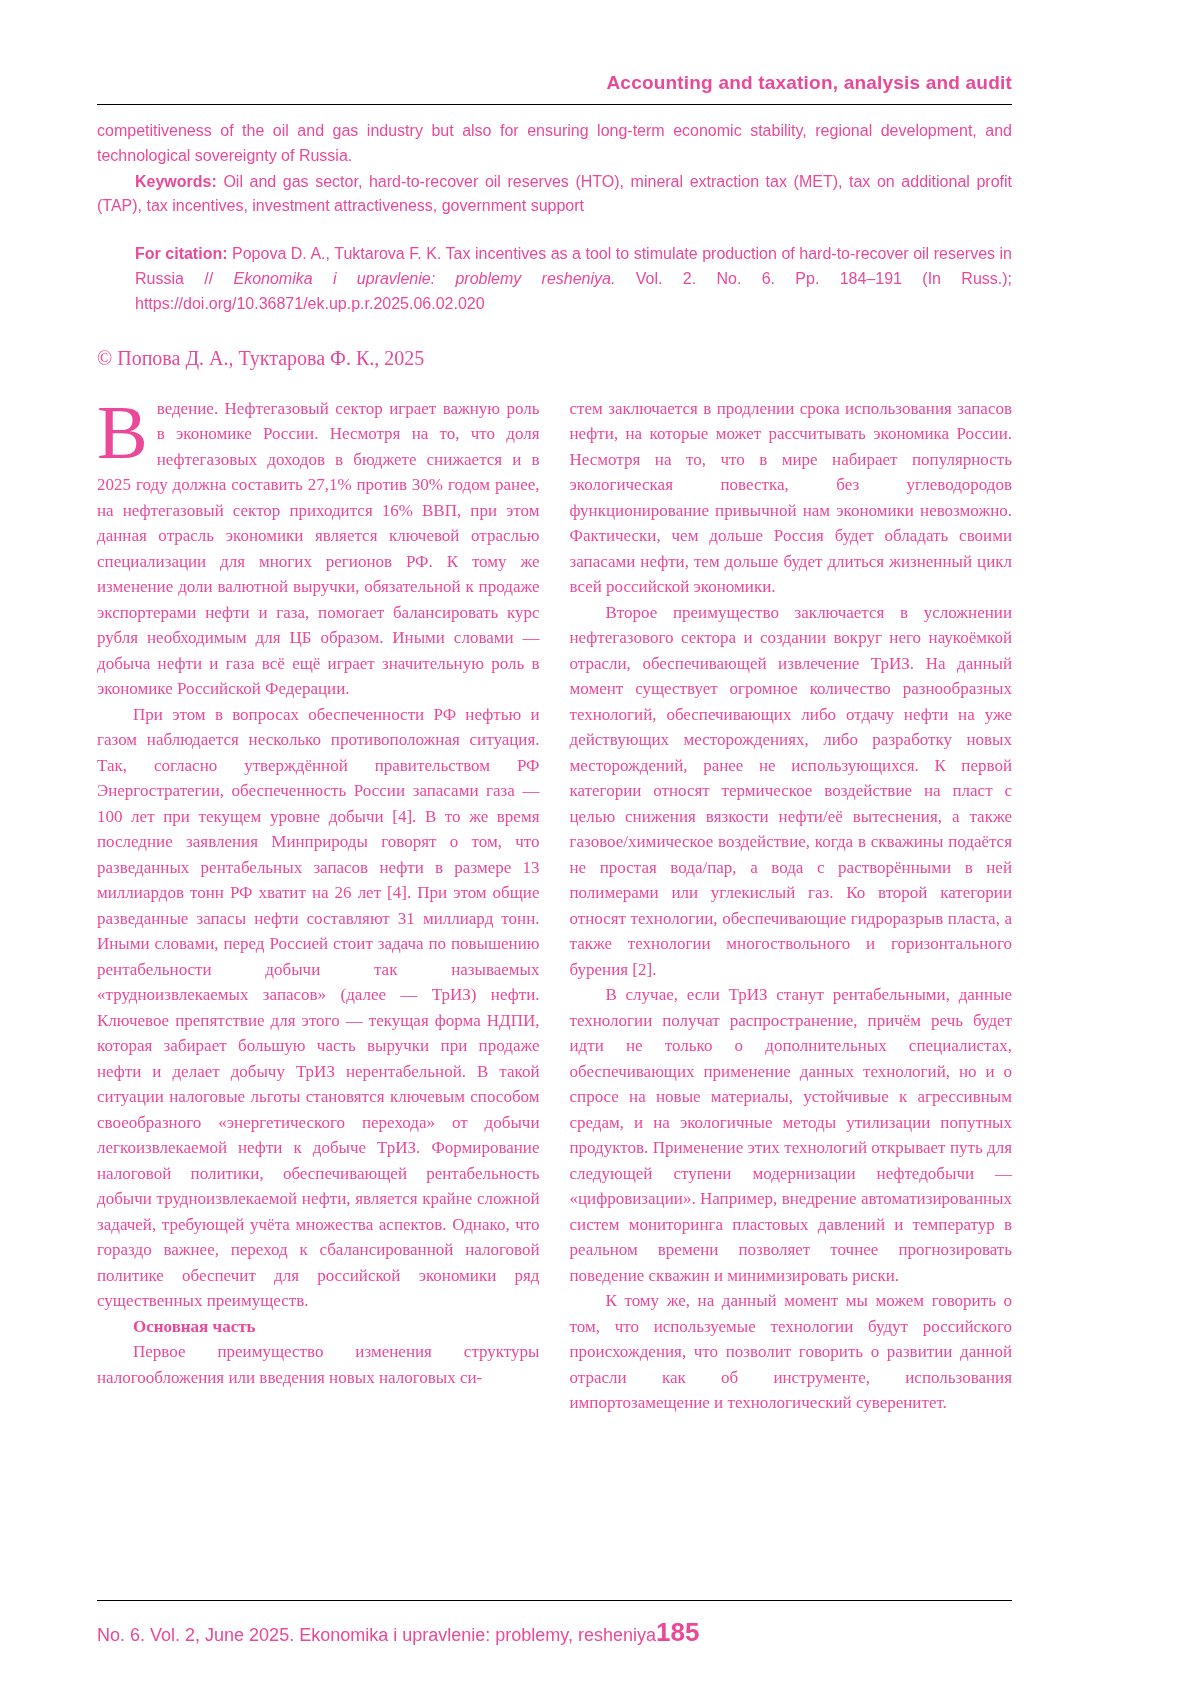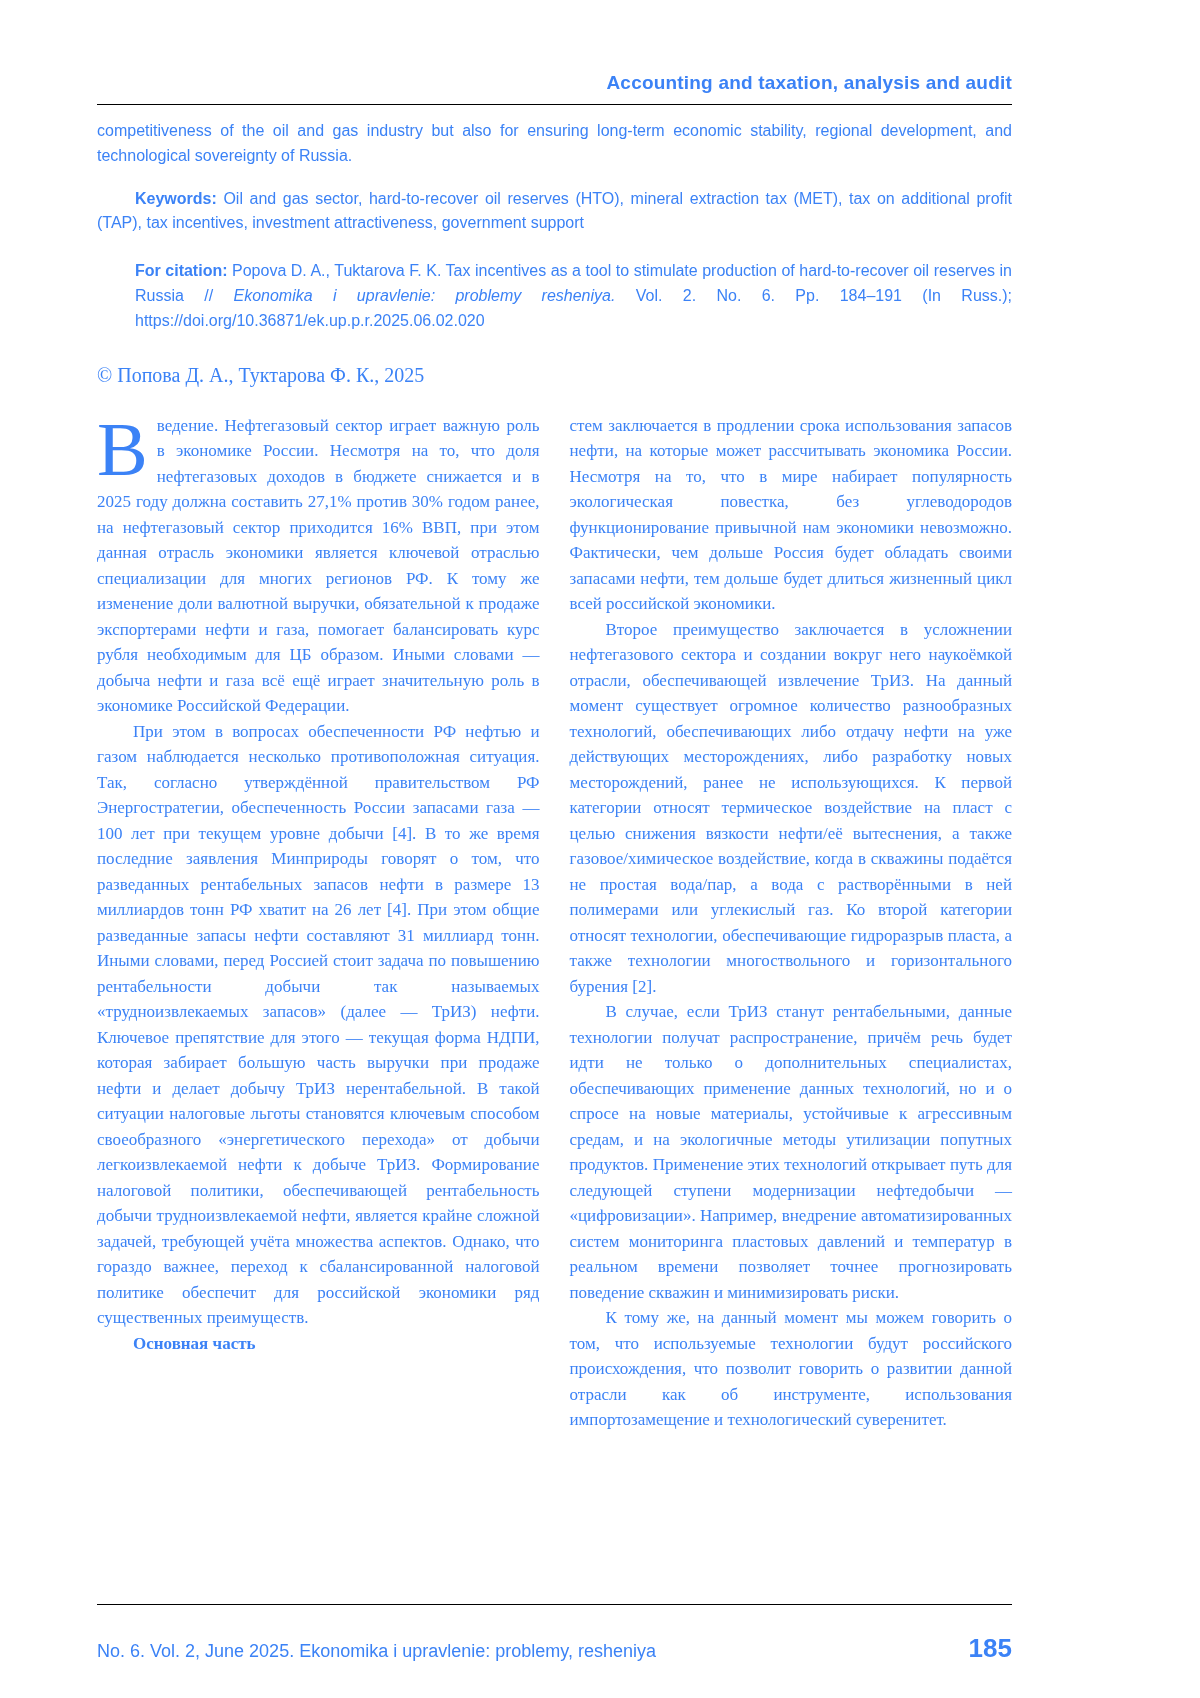--- a/index.html
+++ b/index.html
@@ -2,21 +2,21 @@
 <html lang="ru"><head>
 <meta charset="utf-8">
 <style>
   * { margin: 0; padding: 0; box-sizing: border-box; }
   html, body { background: #ffffff; }
   .page {
     position: relative;
     width: 1200px;
     height: 1698px;
     background: #ffffff;
-    color: #3b82f6;
+    color: #ec4899;
     padding: 72px 188px 0 97px;
     overflow: hidden;
     font-family: "Liberation Serif", serif;
   }
   
   .running-head {
     font-family: "Liberation Sans", sans-serif;
     font-weight: bold;
     font-size: 19px;
     text-align: right;
@@ -26,21 +26,21 @@
   }
   
   .front {
     font-family: "Liberation Sans", sans-serif;
     font-size: 16px;
     line-height: 1.55;
     text-align: justify;
     margin-top: 14px;
   }
   .front p { margin: 0; }
-  .front .keywords { text-indent: 38px; margin-top: 18px; }
+  .front .keywords { text-indent: 38px; margin-top: 1px; }
   .front .citation { margin: 23px 0 0 38px; }
   .front b { font-weight: bold; }
   .front i { }
   
   .copyright {
     font-family: "Liberation Serif", serif;
     font-size: 20px;
     margin-top: 30px;
   }
   
@@ -66,25 +66,24 @@
     font-size: 76px;
     line-height: 60px;
     padding: 6px 9px 0 0;
     font-weight: 400;
   }
   
   .footer {
     position: absolute;
     left: 97px;
     right: 188px;
-    bottom: 34px;
+    bottom: 50px;
     border-top: 1.5px solid #000;
-    padding-top: 28px;
+    padding-top: 16px;
     display: flex;
-    justify-content: space-between;
     align-items: baseline;
     font-family: "Liberation Sans", sans-serif;
     font-size: 18px;
   }
   .footer .page-number { font-weight: bold; font-size: 26px; }
 </style>
 </head>
 <body>
 
 <div class="page">
@@ -104,20 +103,21 @@
   <div class="copyright">© Попова Д. А., Туктарова Ф. К., 2025</div>
 
   <div class="columns">
 
     <div class="col">
       <p class="no-indent">
         <span class="dropcap">В</span><span class="lead">ведение.</span><span> Нефтегазовый сектор играет важную роль в экономике России. Несмотря на то, что доля нефтегазовых доходов в бюджете снижается и в 2025 году должна составить 27,1% против 30% годом ранее, на нефтегазовый сектор приходится 16% ВВП, при этом данная отрасль экономики является ключевой отраслью специализации для многих регионов РФ. К тому же изменение доли валютной выручки, обязательной к продаже экспортерами нефти и газа, помогает балансировать курс рубля необходимым для ЦБ образом. Иными словами — добыча нефти и газа всё ещё играет значительную роль в экономике Российской Федерации.</span>
       </p>
       <p>При этом в вопросах обеспеченности РФ нефтью и газом наблюдается несколько противоположная ситуация. Так, согласно утверждённой правительством РФ Энергостратегии, обеспеченность России запасами газа — 100 лет при текущем уровне добычи [4]. В то же время последние заявления Минприроды говорят о том, что разведанных рентабельных запасов нефти в размере 13 миллиардов тонн РФ хватит на 26 лет [4]. При этом общие разведанные запасы нефти составляют 31 миллиард тонн. Иными словами, перед Россией стоит задача по повышению рентабельности добычи так называемых «трудноизвлекаемых запасов» (далее — ТрИЗ) нефти. Ключевое препятствие для этого — текущая форма НДПИ, которая забирает большую часть выручки при продаже нефти и делает добычу ТрИЗ нерентабельной. В такой ситуации налоговые льготы становятся ключевым способом своеобразного «энергетического перехода» от добычи легкоизвлекаемой нефти к добыче ТрИЗ. Формирование налоговой политики, обеспечивающей рентабельность добычи трудноизвлекаемой нефти, является крайне сложной задачей, требующей учёта множества аспектов. Однако, что гораздо важнее, переход к сбалансированной налоговой политике обеспечит для российской экономики ряд существенных преимуществ.</p>
       <p class="section-heading">Основная часть</p>
+      <p>Первое преимущество изменения структуры налогообложения или введения новых налоговых си-</p>
     </div>
 
     <div class="col">
       <p class="no-indent">стем заключается в продлении срока использования запасов нефти, на которые может рассчитывать экономика России. Несмотря на то, что в мире набирает популярность экологическая повестка, без углеводородов функционирование привычной нам экономики невозможно. Фактически, чем дольше Россия будет обладать своими запасами нефти, тем дольше будет длиться жизненный цикл всей российской экономики.</p>
       <p>Второе преимущество заключается в усложнении нефтегазового сектора и создании вокруг него наукоёмкой отрасли, обеспечивающей извлечение ТрИЗ. На данный момент существует огромное количество разнообразных технологий, обеспечивающих либо отдачу нефти на уже действующих месторождениях, либо разработку новых месторождений, ранее не использующихся. К первой категории относят термическое воздействие на пласт с целью снижения вязкости нефти/её вытеснения, а также газовое/химическое воздействие, когда в скважины подаётся не простая вода/пар, а вода с растворёнными в ней полимерами или углекислый газ. Ко второй категории относят технологии, обеспечивающие гидроразрыв пласта, а также технологии многоствольного и горизонтального бурения [2].</p>
       <p>В случае, если ТрИЗ станут рентабельными, данные технологии получат распространение, причём речь будет идти не только о дополнительных специалистах, обеспечивающих применение данных технологий, но и о спросе на новые материалы, устойчивые к агрессивным средам, и на экологичные методы утилизации попутных продуктов. Применение этих технологий открывает путь для следующей ступени модернизации нефтедобычи — «цифровизации». Например, внедрение автоматизированных систем мониторинга пластовых давлений и температур в реальном времени позволяет точнее прогнозировать поведение скважин и минимизировать риски.</p>
       <p>К тому же, на данный момент мы можем говорить о том, что используемые технологии будут российского происхождения, что позволит говорить о развитии данной отрасли как об инструменте, использования импортозамещение и технологический суверенитет.</p>
     </div>
 
   </div>

